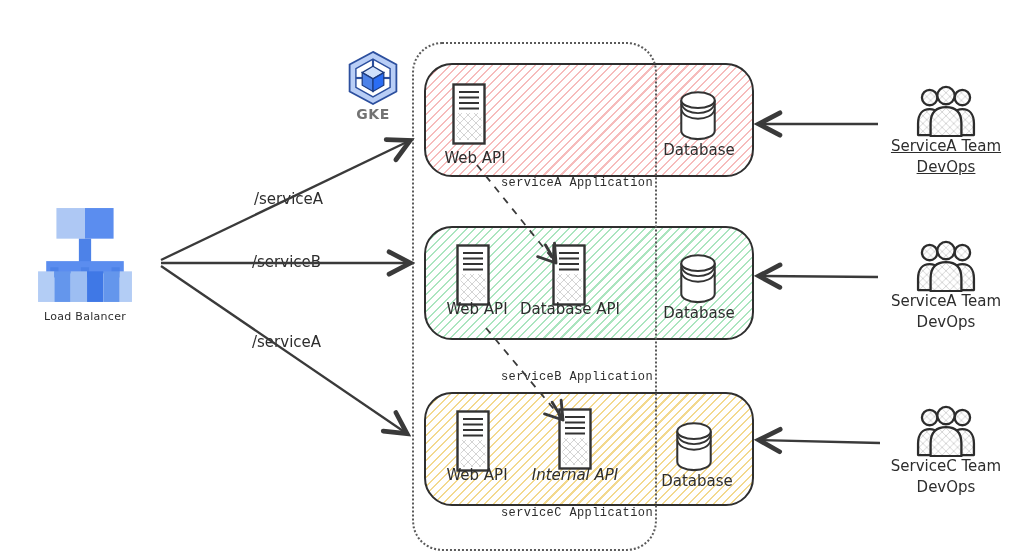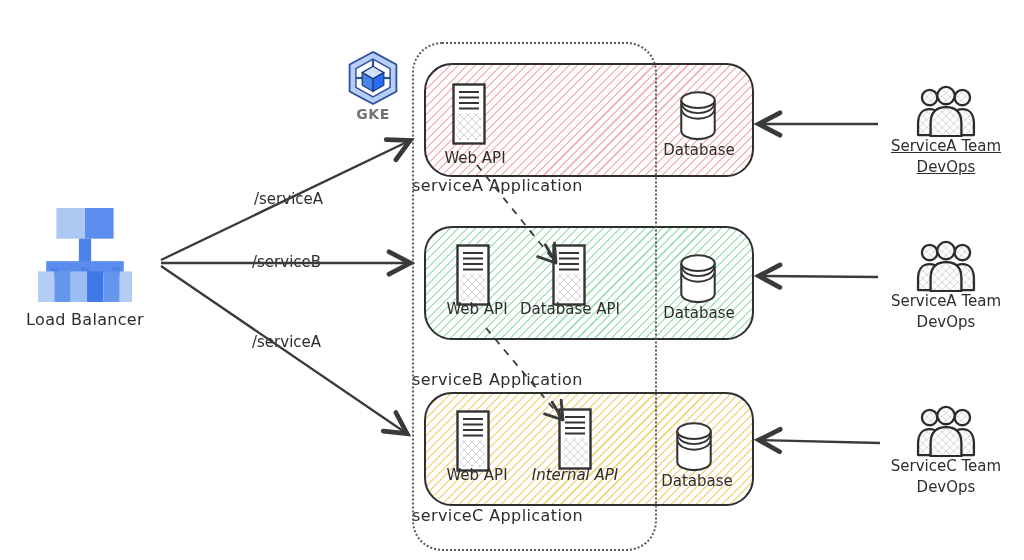--- a/index.html
+++ b/index.html
@@ -2,22 +2,22 @@
 <html><head>
 <meta charset="utf-8">
 <style>
   html,body{margin:0;padding:0;}
   body{
     width:1024px;height:560px;position:relative;overflow:hidden;
     background:#ffffff;color:#2d2d2d;
     font-family:"DejaVu Sans", sans-serif;
   }
   .abs{position:absolute;}
-  .lbl{font-size:16px;letter-spacing:.3px;white-space:nowrap;}
-  .cap{font-size:16px;letter-spacing:.4px;text-align:left;}
+  .lbl{font-size:11px;letter-spacing:.3px;white-space:nowrap;}
+  .cap{font-size:12px;letter-spacing:.4px;text-align:right;font-family:Liberation Mono, monospace;}
   
   .cluster{
     left:412px;top:42px;width:241px;height:505px;
     border:2px dotted #5a5a5a;border-radius:30px;
     z-index:4;pointer-events:none;background:transparent;
   }
   
   .app-box{
     left:424px;width:326px;height:110px;
     border:2px solid #2f2f2f;border-radius:28px;

